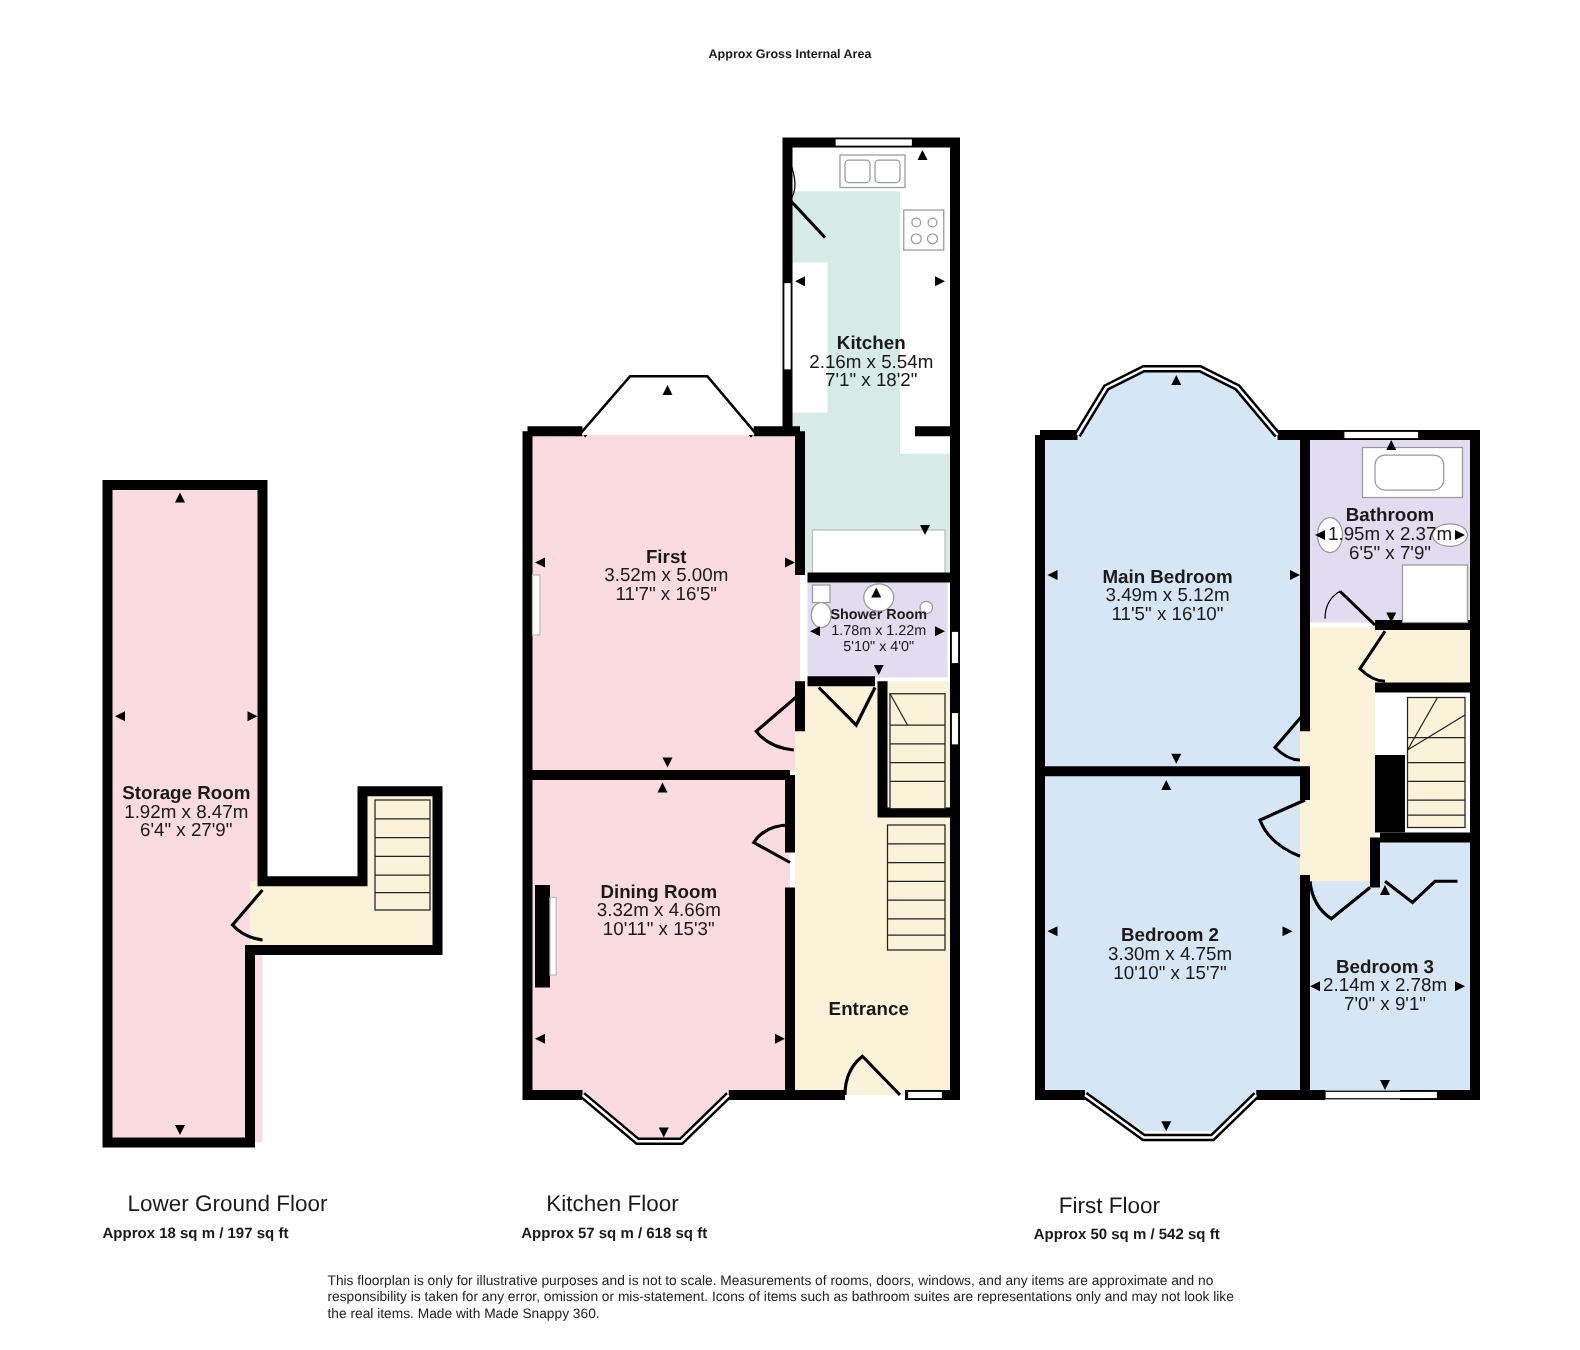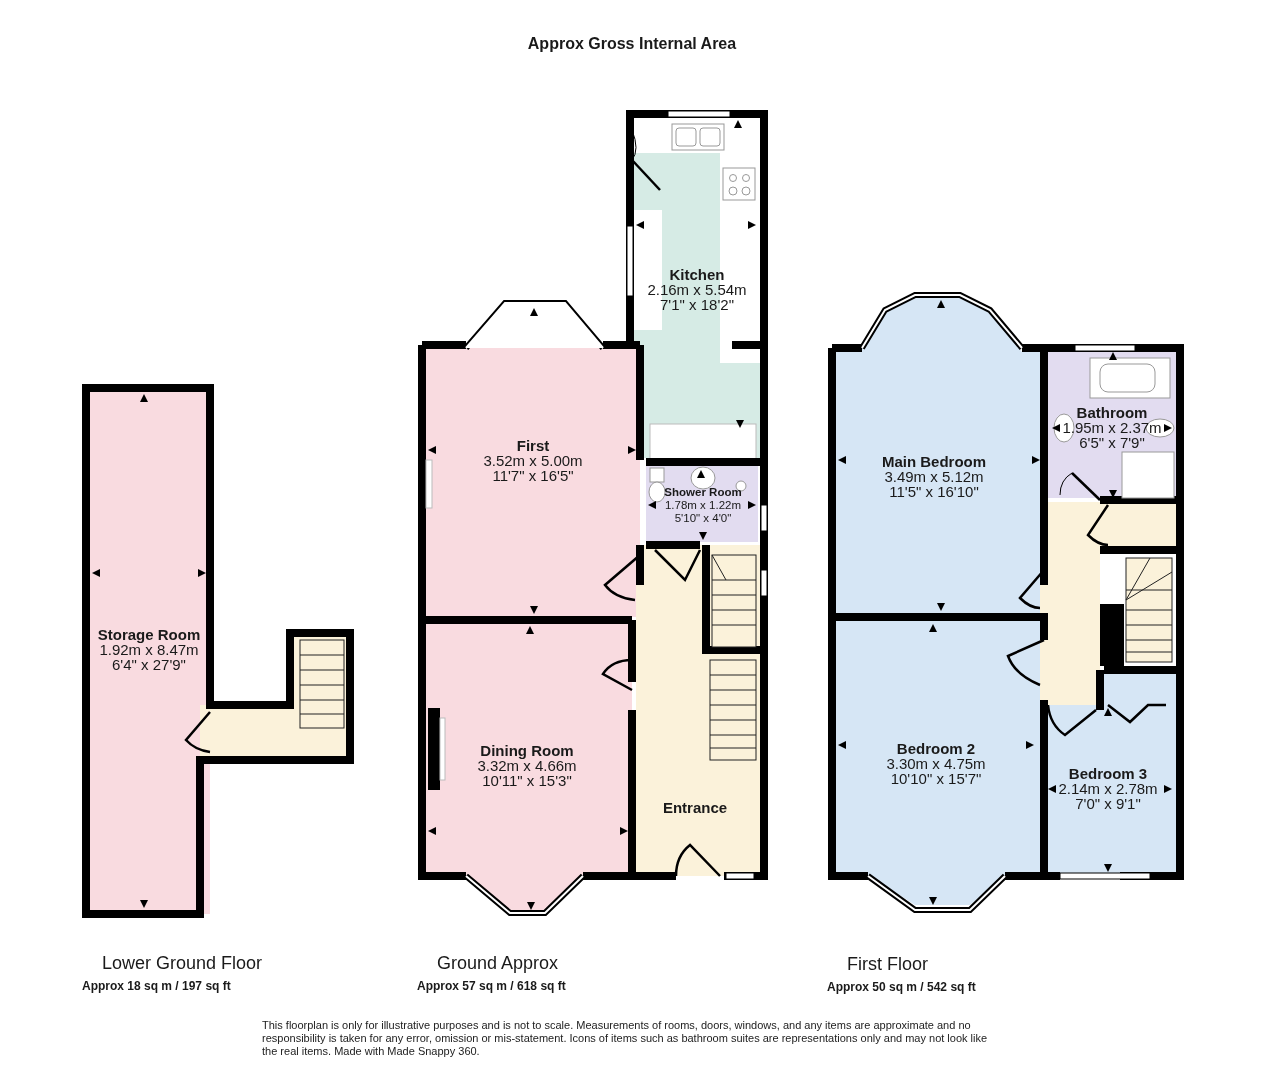--- a/index.html
+++ b/index.html
@@ -1,17 +1,17 @@
 <!DOCTYPE html>
 <html><head>
 <meta charset="utf-8">
 <style>
   html, body { margin:0; padding:0; background:#ffffff; }
   body { width:1264px; height:1080px; position:relative; overflow:hidden; font-family:"Liberation Sans", sans-serif; color:#1a1a1a; }
-  .header { position:absolute; top:37px; left:0; width:1264px; text-align:center; font-weight:bold; font-size:16px; line-height:14px; }
+  .header { position:absolute; top:37px; left:0; width:1264px; text-align:center; font-weight:bold; font-size:10px; line-height:14px; }
   svg.plan { position:absolute; left:0; top:0; }
   .rlabel { position:absolute; text-align:center; font-size:15px; line-height:15px; transform:translateX(-50%); white-space:nowrap; }
   .rlabel .n { font-weight:bold; }
   .rlabel.sm { font-size:11.5px; line-height:13px; }
   .floor { position:absolute; }
   .floor .fname { font-size:18px; line-height:22px;margin-left:20px; }
   .floor .farea { font-size:12px; font-weight:bold; line-height:16px; margin-top:4px; }
   .disclaimer { position:absolute; top:1019px; left:262px; width:740px; text-align:left; font-size:11px; line-height:13px; color:#222; }
 </style>
 </head>
@@ -248,21 +248,21 @@
 <div class="rlabel" style="left:533px; top:438px;">
   <div class="n">First</div>
   <div>3.52m x 5.00m</div>
   <div>11'7" x 16'5"</div>
 </div>
 <div class="rlabel sm" style="left:703px; top:486px;">
   <div class="n">Shower Room</div>
   <div>1.78m x 1.22m</div>
   <div>5'10" x 4'0"</div>
 </div>
-<div class="rlabel" style="left:527px; top:743px;">
+<div class="rlabel" style="left:527px; top:706px;">
   <div class="n">Dining Room</div>
   <div>3.32m x 4.66m</div>
   <div>10'11" x 15'3"</div>
 </div>
 <div class="rlabel" style="left:695px; top:800px;">
   <div class="n">Entrance</div>
 </div>
 
 <div class="rlabel" style="left:934px; top:454px;">
   <div class="n">Main Bedroom</div>
@@ -283,21 +283,21 @@
   <div class="n">Bedroom 3</div>
   <div>2.14m x 2.78m</div>
   <div>7'0" x 9'1"</div>
 </div>
 
 <div class="floor" style="left:82px; top:952px;">
   <div class="fname">Lower Ground Floor</div>
   <div class="farea">Approx 18 sq m / 197 sq ft</div>
 </div>
 <div class="floor" style="left:417px; top:952px;">
-  <div class="fname">Ground Approx</div>
+  <div class="fname">Kitchen Floor</div>
   <div class="farea">Approx 57 sq m / 618 sq ft</div>
 </div>
 <div class="floor" style="left:827px; top:953px;">
   <div class="fname">First Floor</div>
   <div class="farea">Approx 50 sq m / 542 sq ft</div>
 </div>
 
 <div class="disclaimer">This floorplan is only for illustrative purposes and is not to scale. Measurements of rooms, doors, windows, and any items are approximate and no responsibility is taken for any error, omission or mis-statement. Icons of items such as bathroom suites are representations only and may not look like the real items. Made with Made Snappy 360.</div>
 
 </body></html>

